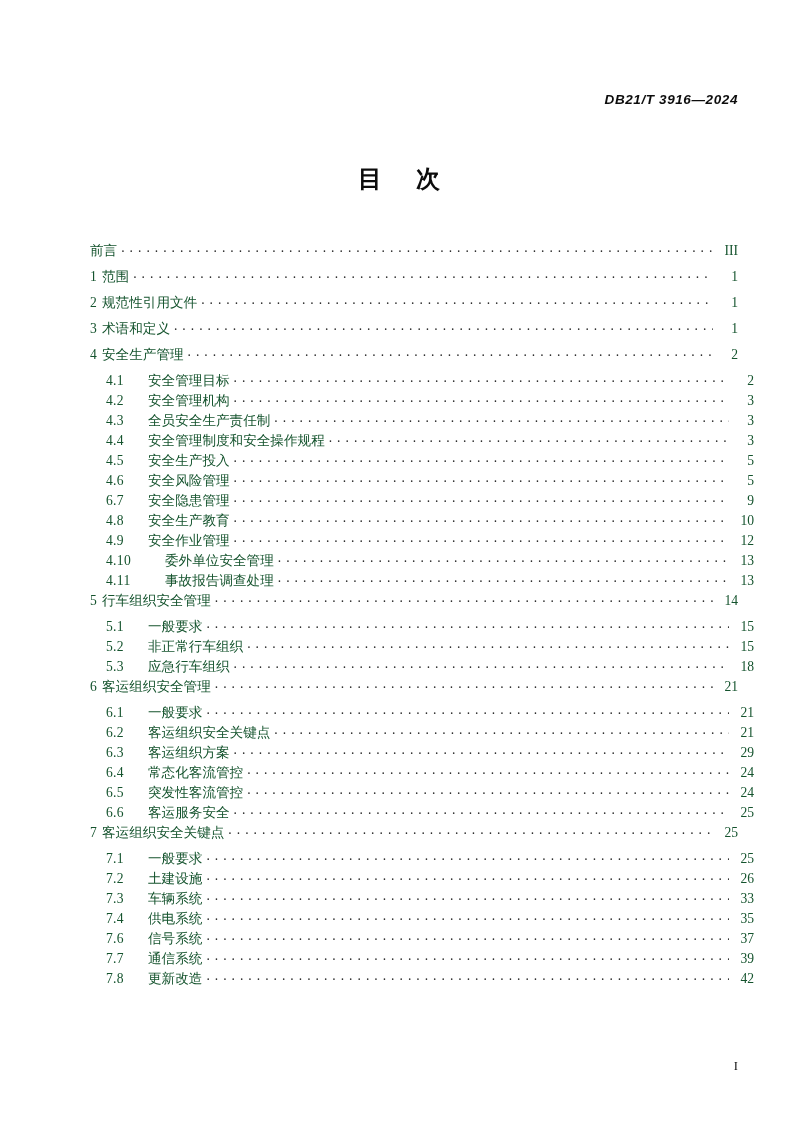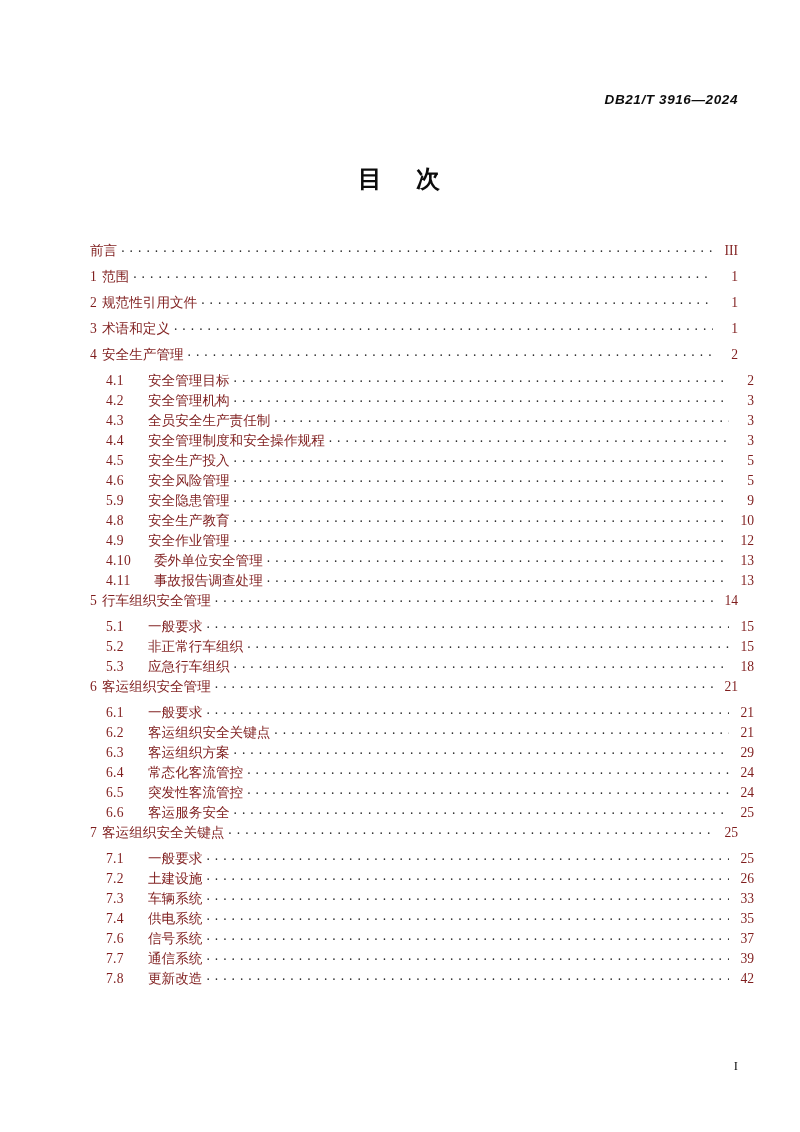--- a/index.html
+++ b/index.html
@@ -56,21 +56,21 @@
     left: 90px;
     width: 648px;
   }
 
   .toc-entry {
     display: flex;
     align-items: baseline;
     width: 100%;
     font-size: 13.6px;
     line-height: 1;
-    color: #7f1d1d;
+    color: #14532d;
     white-space: nowrap;
   }
 
   
   .toc-entry.lvl1 { height: 26px; }
   .toc-entry.lvl2 { height: 20px; justify-content: space-between; }
 
   .toc-entry .num {
     display: inline-block;
     flex: 0 0 auto;
@@ -80,21 +80,21 @@
   
   .lvl1 .num { width: 12px; }
   .lvl1 .label { }
 
   
   .lvl2 { padding-left: 16px; }
   .lvl2 .num { width: 30px; letter-spacing: 0.3px; }
   .lvl2 .label { margin-left: 12px; }
   
   .lvl2.wide .num { width: 38px; }
-  .lvl2.wide .label { margin-left: 10px; }
+  .lvl2.wide .label { margin-left: 21px; }
   .toc-entry.nonum .label { margin-left: 0; }
 
   .toc-entry .label {
     flex: 0 0 auto;
     white-space: pre;
   }
 
   .toc-entry .leader {
     flex: 1 1 auto;
     margin: 0 3px 0 4px;
@@ -200,21 +200,21 @@
         <span class="leader"></span>
         <span class="pageno">5</span>
       </div>
       <div class="toc-entry lvl2">
         <span class="num">4.6</span>
         <span class="label">安全风险管理</span>
         <span class="leader"></span>
         <span class="pageno">5</span>
       </div>
       <div class="toc-entry lvl2">
-        <span class="num">5.9</span>
+        <span class="num">6.7</span>
         <span class="label">安全隐患管理</span>
         <span class="leader"></span>
         <span class="pageno">9</span>
       </div>
       <div class="toc-entry lvl2">
         <span class="num">4.8</span>
         <span class="label">安全生产教育</span>
         <span class="leader"></span>
         <span class="pageno">10</span>
       </div>

